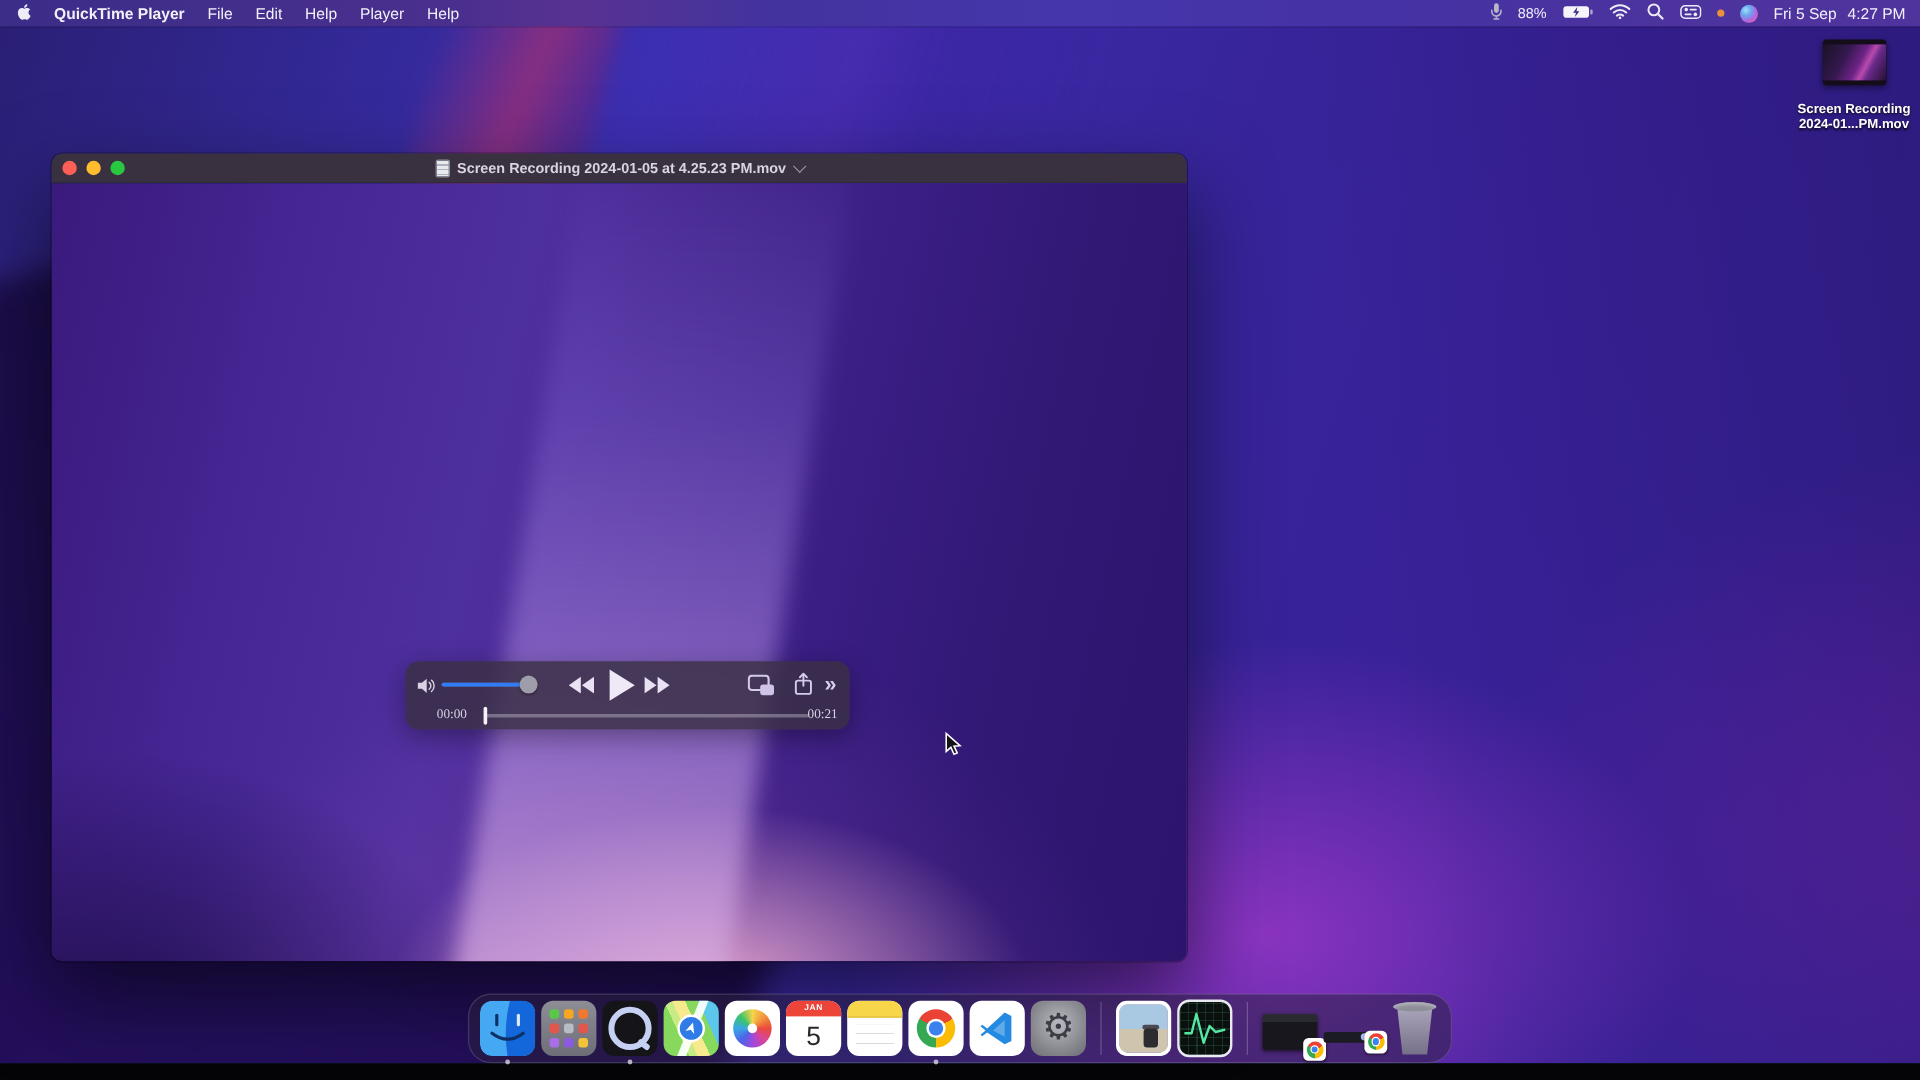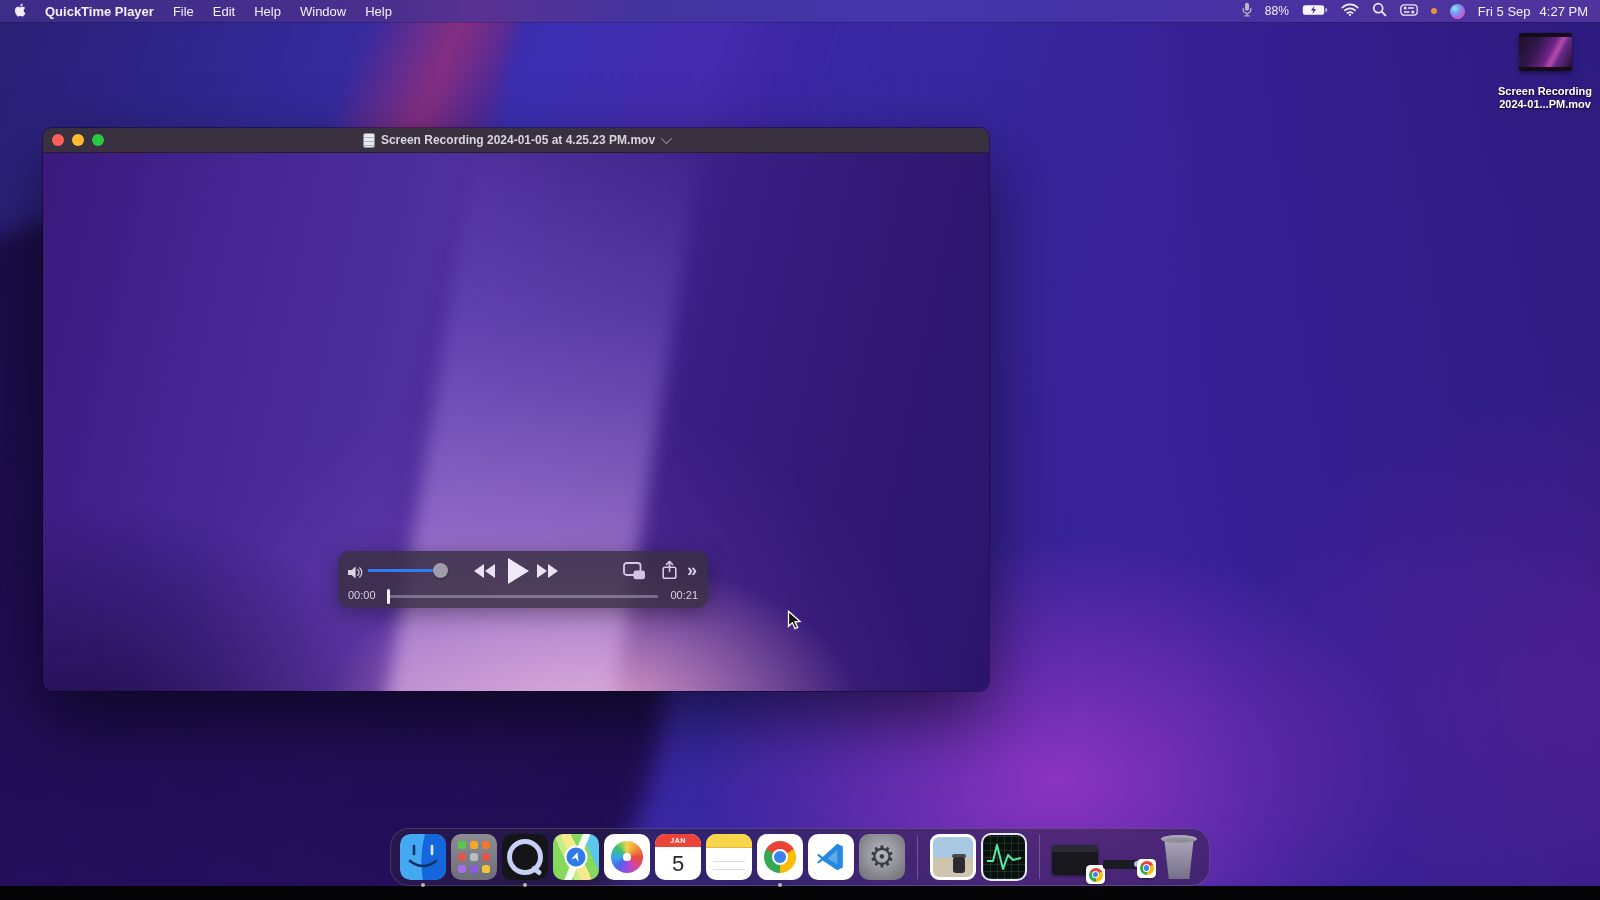--- a/index.html
+++ b/index.html
@@ -43,21 +43,21 @@
   
   .deskfile{position:absolute;left:1486px;top:33px;width:118px;z-index:20;text-align:center;cursor:default;}
   .deskfile .thumb{width:53px;height:38px;margin:0 auto;border-radius:3px;background:#120d18;
     padding:0;overflow:hidden;box-shadow:0 2px 5px rgba(0,0,0,.45);position:relative;}
   .deskfile .thumb-inner{position:absolute;left:0;right:0;top:4px;bottom:4px;
     background:linear-gradient(118deg,#1c1226 0%,#33184e 34%,#6e2386 56%,#b84aae 66%,#6a2a8a 74%,#241032 100%);}
   .deskfile .lbl{margin-top:14px;color:#fff;font-size:11px;font-weight:700;line-height:13px;
     text-shadow:0 1px 2px rgba(0,0,0,.85);}
 
   
-  .qtwindow{position:absolute;left:43px;top:128px;width:946px;height:563px;z-index:30;
+  .qtwindow{position:absolute;left:43px;top:128px;width:946px;height:673px;z-index:30;
     border-radius:9px;box-shadow:0 28px 70px rgba(0,0,0,.55), 0 0 0 1px rgba(0,0,0,.35);}
   .titlebar{height:24px;border-radius:9px 9px 0 0;background:#39313f;
     border-bottom:1px solid #241d2a;display:flex;align-items:center;position:relative;}
   .traffic{position:absolute;left:9px;top:6px;display:flex;gap:8px;}
   .tl{width:12px;height:12px;border-radius:50%;}
   .tl.red{background:#ff5f57;}   .tl.yel{background:#febc2e;}   .tl.grn{background:#28c840;}
   .title-center{margin:0 auto;display:flex;align-items:center;gap:6px;
     color:#d9d4e0;font-size:12px;font-weight:700;}
   .docicon{width:10px;height:13px;border-radius:2px;background:
     repeating-linear-gradient(180deg,#e9e9ee 0 3px,#aeb2c0 3px 4px);border:1px solid #8c8f9c;}
@@ -84,21 +84,21 @@
   .vol-knob{position:absolute;right:-8px;top:-6px;width:15px;height:15px;border-radius:50%;
     background:#a09daa;box-shadow:0 1px 2px rgba(0,0,0,.4);}
   .btn-rw{position:absolute;left:136px;top:6px;}
   .btn-play{position:absolute;left:170px;top:0px;width:0;height:0;
     border-left:21px solid #efe9f7;border-top:13px solid transparent;border-bottom:13px solid transparent;}
   .btn-ff{position:absolute;left:199px;top:6px;}
   .btn-pip{position:absolute;left:285px;top:4px;}
   .btn-share{position:absolute;left:323px;top:2px;}
   .btn-more{position:absolute;left:349px;top:-1px;color:#d9cfec;font-size:18px;font-weight:700;
     letter-spacing:-1px;line-height:26px;}
-  .row2{position:absolute;left:0;right:0;top:37px;height:16px;color:#d8d2e2;font-size:11px;}
+  .row2{position:absolute;left:16px;right:0;top:37px;height:16px;color:#d8d2e2;font-size:11px;font-family:Liberation Serif, serif;}
   .t-cur{position:absolute;left:10px;top:1px;}
   .t-dur{position:absolute;right:10px;top:1px;}
   .scrub{position:absolute;left:50px;top:7px;width:270px;height:3px;border-radius:2px;
     background:rgba(240,236,248,.32);}
   .playhead{position:absolute;left:-1px;top:-6px;width:3px;height:15px;border-radius:2px;background:#f5f2fa;}
 
   
   .cursor{position:absolute;left:787px;top:610px;z-index:55;}
 
   
@@ -184,21 +184,21 @@
     <div class="mb-left">
       <span>
         <svg width="13" height="16" viewBox="0 0 14 17">
             <path fill="#eeecf6" d="M11.55 8.94c-.02-1.77 1.45-2.62 1.51-2.66-.82-1.2-2.1-1.37-2.55-1.39-1.09-.11-2.12.64-2.67.64-.55 0-1.4-.62-2.3-.61-1.18.02-2.28.69-2.89 1.75-1.23 2.14-.31 5.3.89 7.04.59.85 1.29 1.8 2.21 1.77.89-.04 1.22-.57 2.29-.57s1.37.57 2.3.55c.95-.02 1.55-.86 2.13-1.72.67-.98.94-1.93.96-1.98-.02-.01-1.84-.71-1.88-2.82zM9.78 3.72c.49-.59.82-1.41.73-2.23-.7.03-1.56.47-2.06 1.06-.45.52-.85 1.36-.74 2.16.78.06 1.58-.4 2.07-.99z"></path>
           </svg>
       </span>
       <span class="mb-app">QuickTime Player</span>
       <span class="mb-item">File</span>
       <span class="mb-item">Edit</span>
       <span class="mb-item">Help</span>
-      <span class="mb-item">Window</span>
+      <span class="mb-item">Player</span>
       <span class="mb-item">Help</span>
     </div>
     <div class="mb-right">
       <span>
         <svg width="10" height="15" viewBox="0 0 10 15">
             <rect x="3" y="0.8" width="4" height="8" rx="2" fill="#b9b4c8"></rect>
             <path d="M1.2 6.5v1a3.8 3.8 0 0 0 7.6 0v-1" stroke="#b9b4c8" stroke-width="1.3" fill="none" stroke-linecap="round"></path>
             <line x1="5" y1="11.6" x2="5" y2="13.4" stroke="#b9b4c8" stroke-width="1.3"></line>
             <line x1="3" y1="13.9" x2="7" y2="13.9" stroke="#b9b4c8" stroke-width="1.3" stroke-linecap="round"></line>
           </svg>

